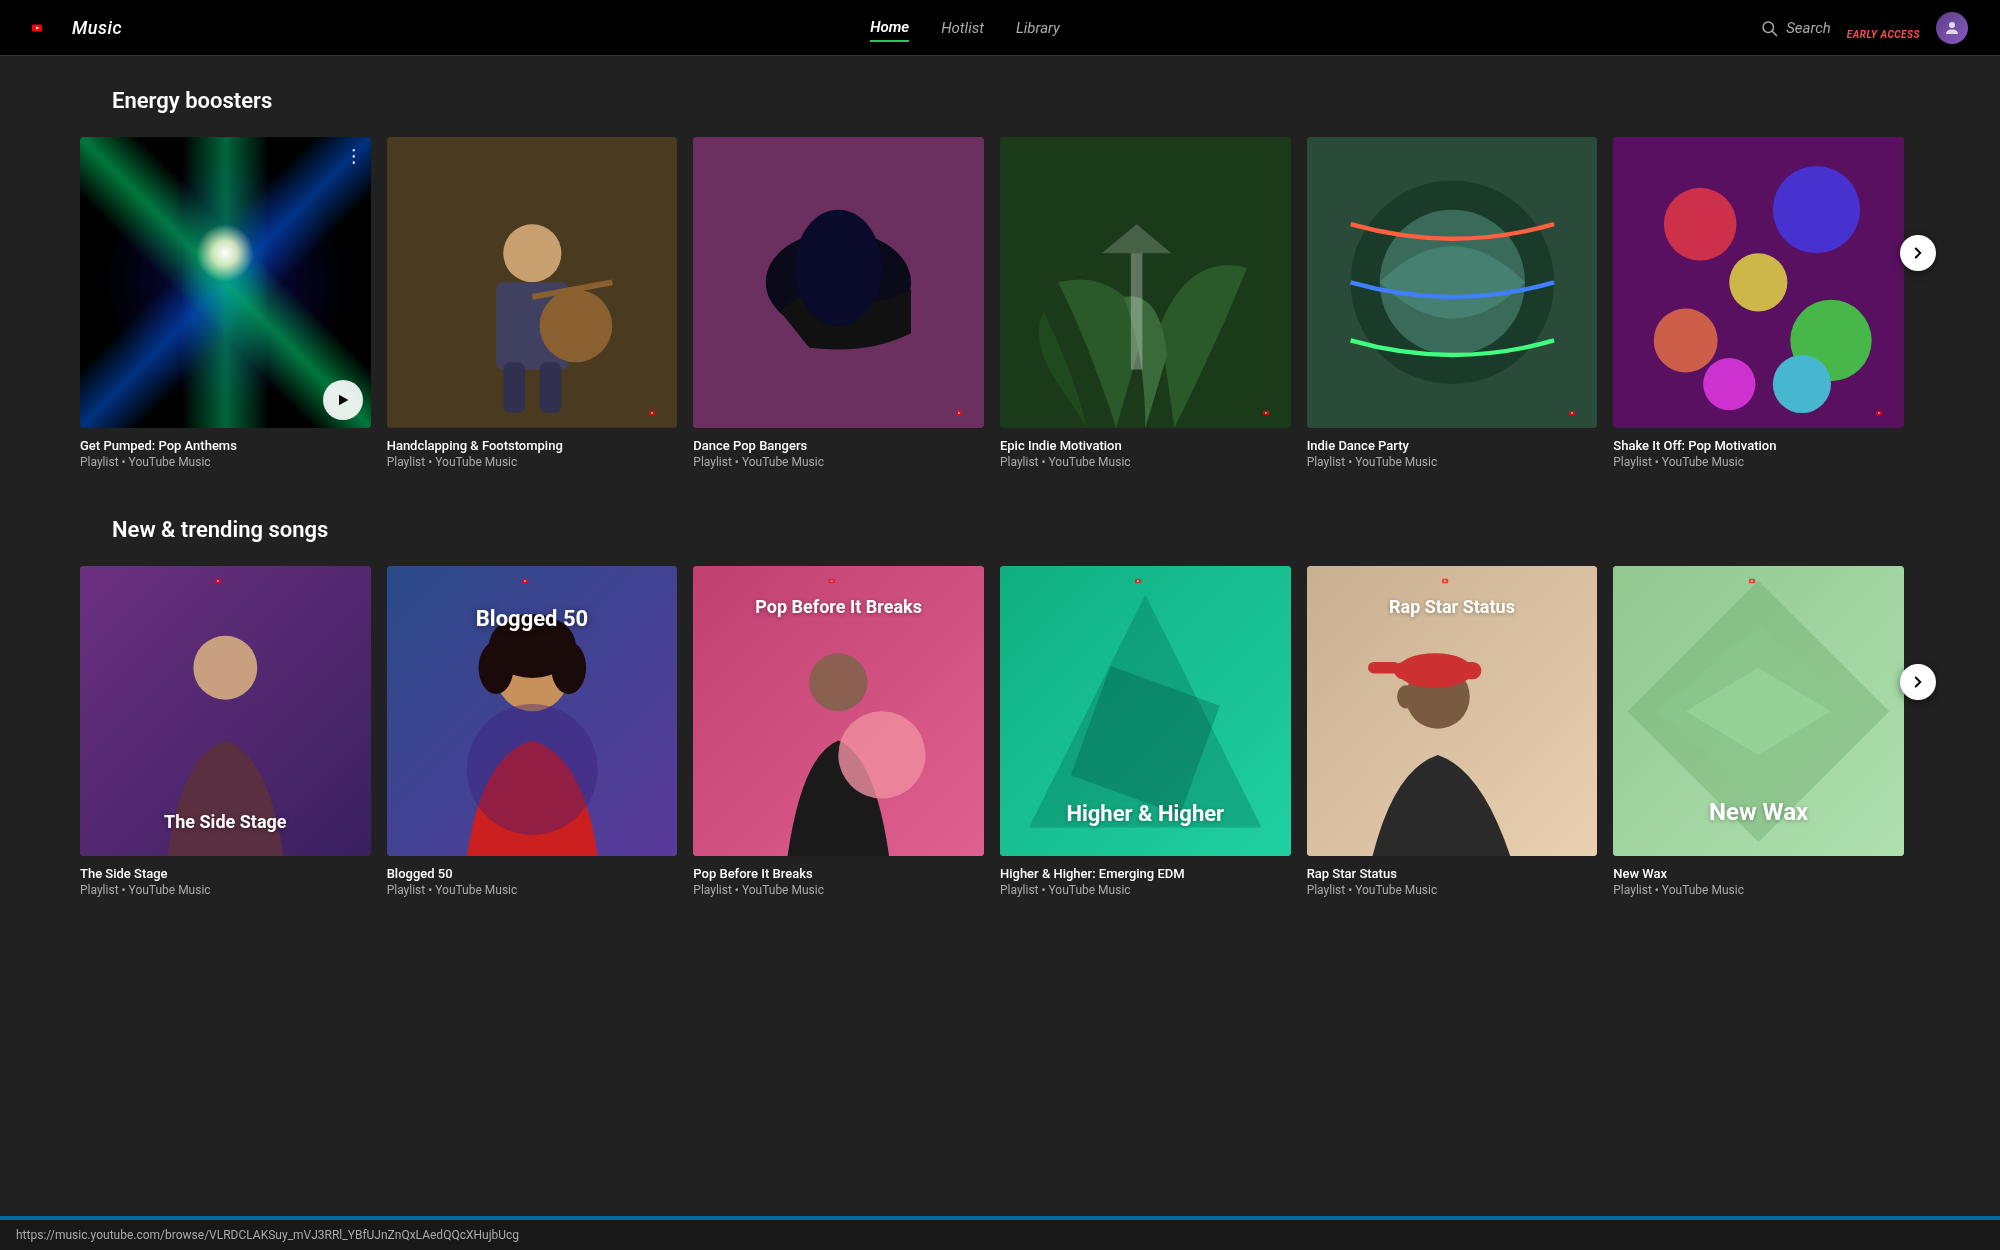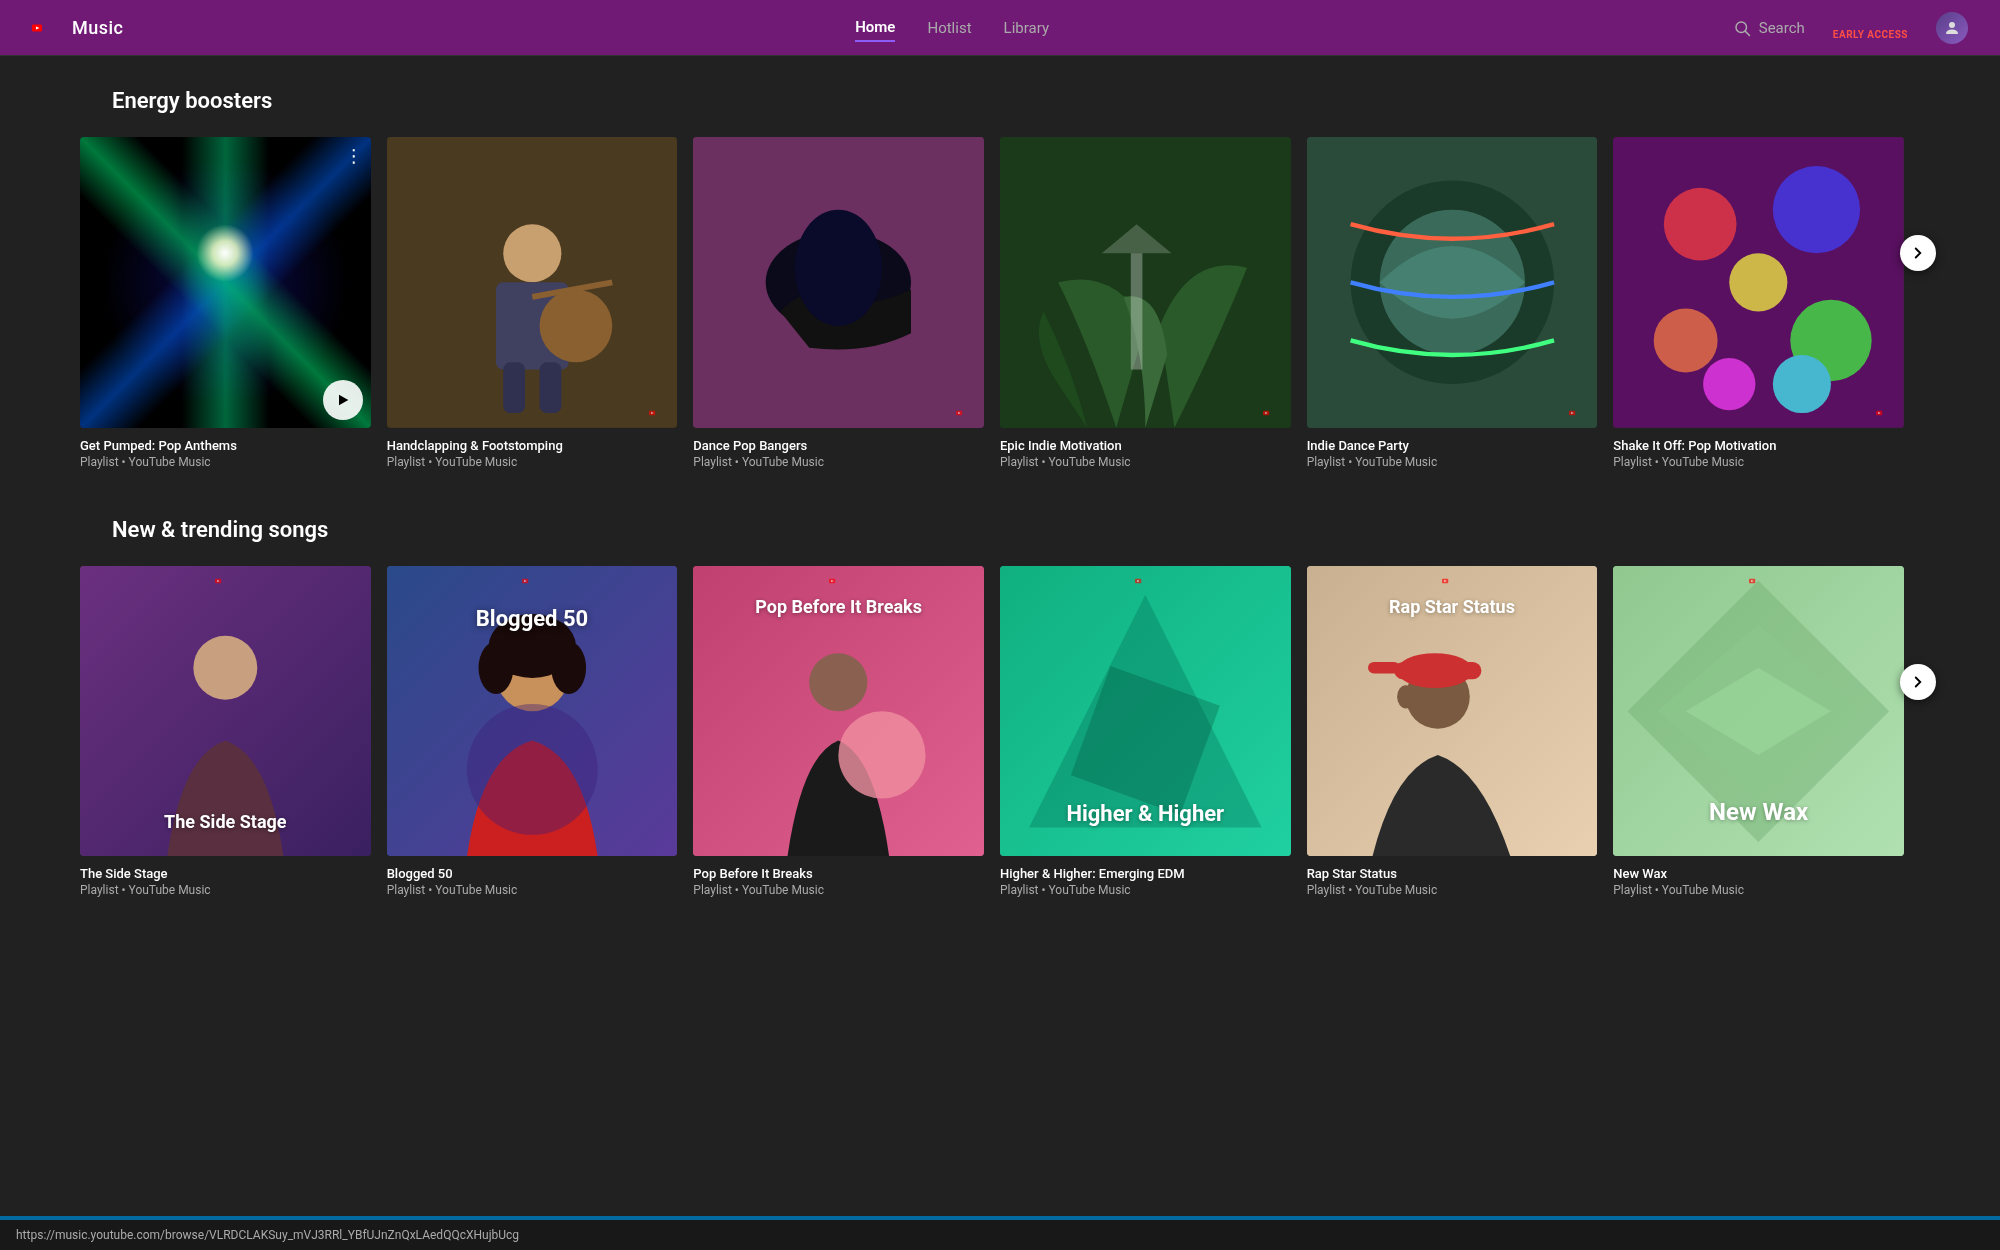--- a/index.html
+++ b/index.html
@@ -6,29 +6,30 @@
     body {
       background: #212121;
       color: #fff;
       font-family: 'Roboto', Arial, sans-serif;
       min-height: 100vh;
       overflow-x: hidden;
     }
 
     
     .nav {
-      background: #701a75;
+      background: #000000;
       display: flex;
       align-items: center;
       padding: 12px 32px;
       height: 56px;
       position: sticky;
       top: 0;
       z-index: 100;
       border-bottom: 1px solid #333;
+      font-style: italic;
     }
     .nav-logo {
       display: flex;
       align-items: center;
       gap: 8px;
       text-decoration: none;
       margin-right: 48px;
     }
     .yt-icon {
       width: 32px;
@@ -51,26 +52,26 @@
       color: #aaa;
       text-decoration: none;
       font-size: 15px;
       font-weight: 400;
       padding: 4px 0;
       cursor: pointer;
     }
     .nav-link.active {
       color: #fff;
       font-weight: 600;
-      border-bottom: 2px solid #8b5cf6;
+      border-bottom: 2px solid #22c55e;
     }
     .nav-right {
       display: flex;
       align-items: center;
-      gap: 28px;
+      gap: 16px;
       margin-left: auto;
     }
     .search-bar {
       display: flex;
       align-items: center;
       gap: 8px;
       color: #aaa;
       font-size: 15px;
       cursor: pointer;
     }

